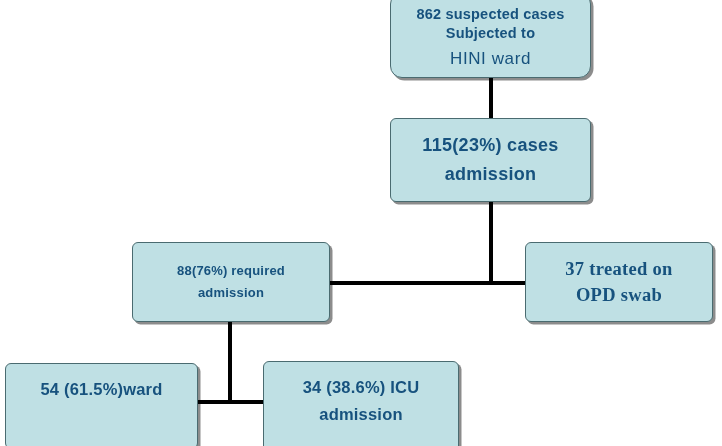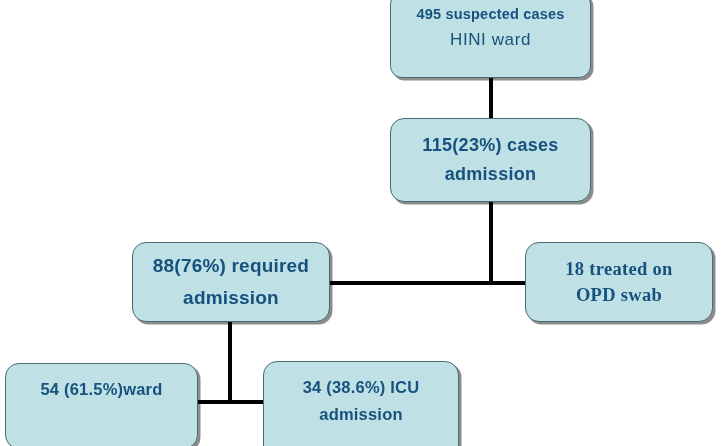--- a/index.html
+++ b/index.html
@@ -15,21 +15,21 @@
     width: 722px;
     height: 446px;
     background: #ffffff;
     overflow: hidden;
   }
   .node {
     position: absolute;
     box-sizing: border-box;
     background: #bfe0e4;
     border: 1.6px solid #4a6b70;
-    border-radius: 14px;
+    border-radius: 6px;
     box-shadow: 2.5px 2.5px 0 rgba(0,0,0,0.45);
     display: flex;
     flex-direction: column;
     align-items: center;
     justify-content: center;
     text-align: center;
     color: #17527e;
     z-index: 2;
   }
   .node .line {
@@ -74,21 +74,21 @@
     line-height: 1.62;
   }
   
   #node-admission {
     left: 132px;
     top: 242px;
     width: 198px;
     height: 80px;
   }
   #node-admission .line {
-    font-size: 19px;
+    font-size: 13px;
     font-weight: bold;
     letter-spacing: 0.2px;
     line-height: 1.68;
   }
   
   #node-opd {
     left: 525px;
     top: 242px;
     width: 188px;
     height: 80px;
@@ -166,41 +166,42 @@
     width: 69px;
     height: 3.5px;
   }
 </style>
 </head>
 <body>
 
 <div id="flowchart">
 
   <div class="node" id="node-suspected">
-    <span class="line l1">495 suspected cases</span>
+    <span class="line l1">862 suspected cases</span>
+    <span class="line l2">Subjected to</span>
     <span class="line l3">HINI ward</span>
   </div>
 
   <div class="conn" id="conn-suspected-positive"></div>
 
   <div class="node" id="node-positive">
     <span class="line">115(23%) cases</span>
     <span class="line">admission</span>
   </div>
 
   <div class="conn" id="conn-positive-down"></div>
   <div class="conn" id="conn-row3-horizontal"></div>
 
   <div class="node" id="node-admission">
     <span class="line">88(76%) required</span>
     <span class="line">admission</span>
   </div>
 
   <div class="node" id="node-opd">
-    <span class="line">18 treated on</span>
+    <span class="line">37 treated on</span>
     <span class="line">OPD swab</span>
   </div>
 
   <div class="conn" id="conn-admission-down"></div>
   <div class="conn" id="conn-row4-horizontal"></div>
 
   <div class="node" id="node-ward">
     <span class="line">54 (61.5%)ward</span>
   </div>
 

